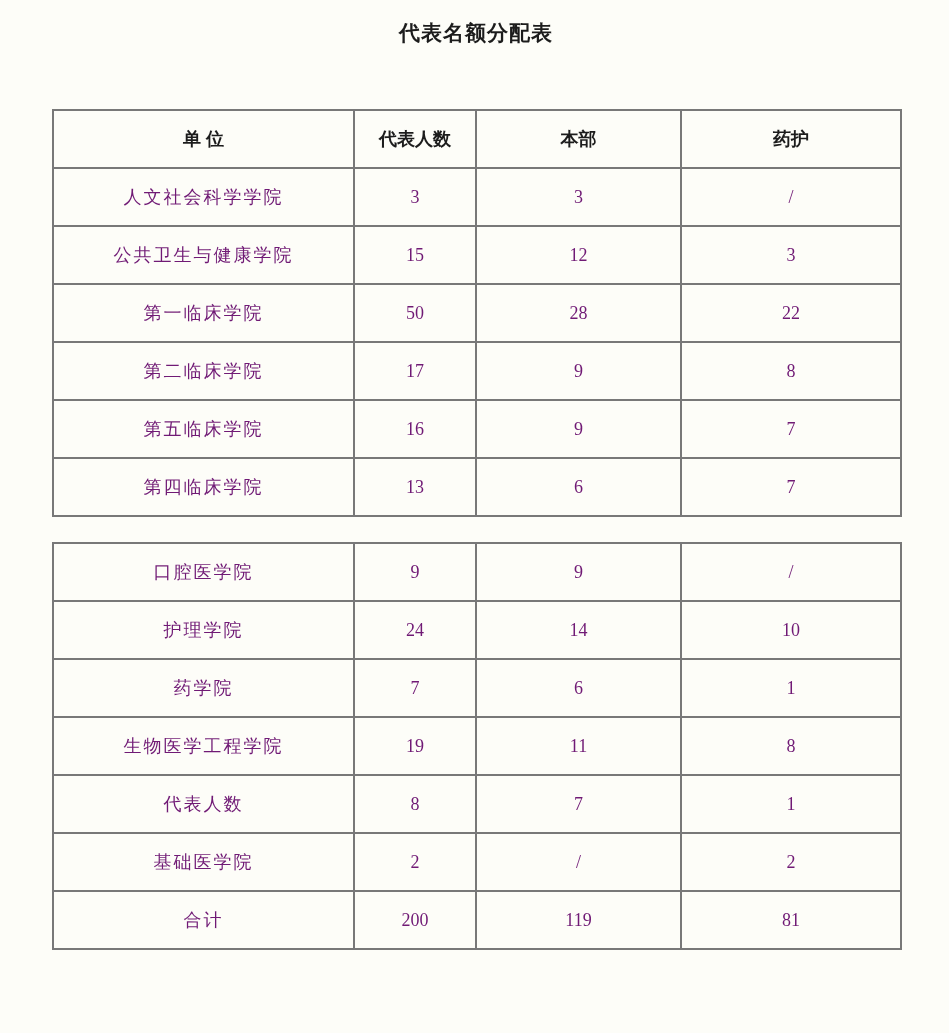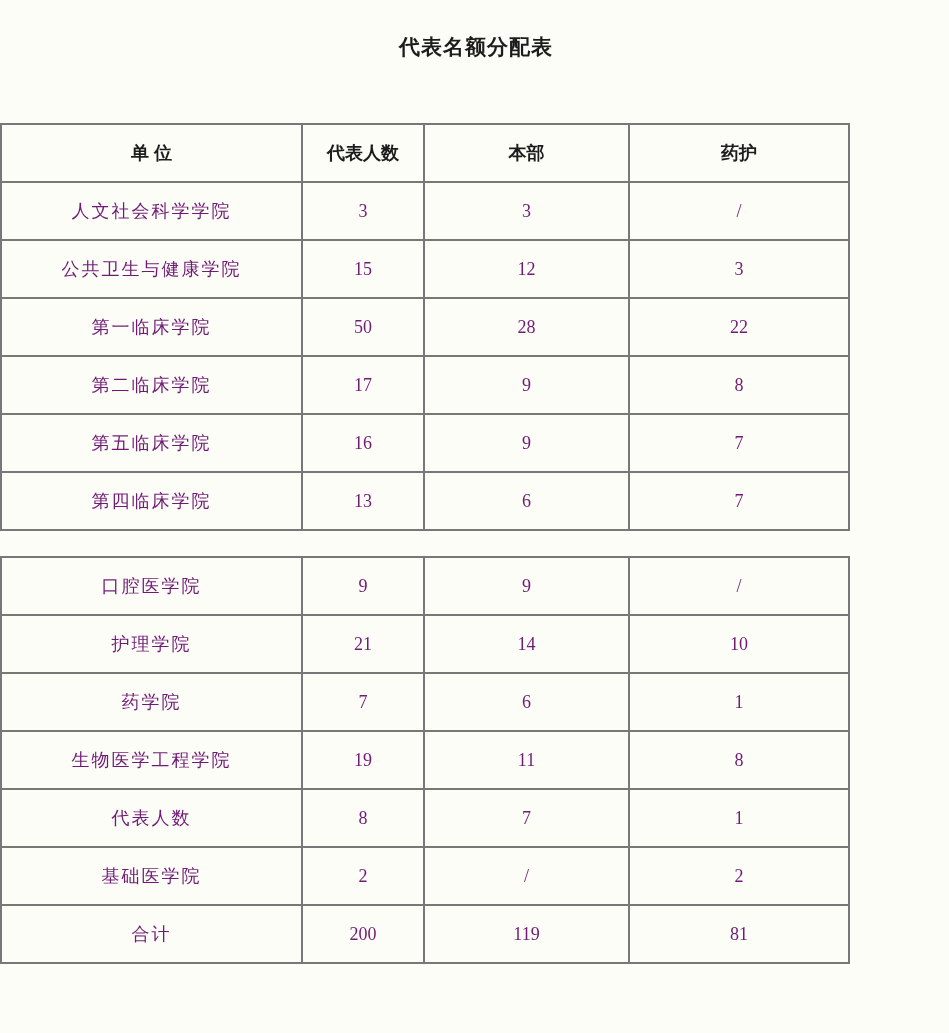--- a/index.html
+++ b/index.html
@@ -11,35 +11,36 @@
     height: 1033px;
     background: #fdfdf8;
     overflow: hidden;
   }
   .page {
     position: relative;
     width: 949px;
     height: 1033px;
   }
   .doc-title {
-    margin: 14px;
+    margin: 0;
     padding-top: 19px;
     width: 848px;
     margin-left: 52px;
     text-align: center;
     font-family: "Liberation Sans", "DejaVu Sans", sans-serif;
     font-weight: 700;
     font-size: 21px;
     color: #1c1c1c;
     letter-spacing: 1px;
   }
   table.quota-table {
     border-collapse: collapse;
     table-layout: fixed;
     width: 848px;
+    margin-left: 52px;
     background: transparent;
   }
   table.section-1 { margin-top: 62px; }
   table.section-2 { margin-top: 25px; }
   .quota-table, .quota-table th, .quota-table td {
     border: 2px solid #787878;
   }
   .quota-table th {
     height: 54px;
     font-family: "Liberation Sans", "DejaVu Sans", sans-serif;
@@ -137,21 +138,21 @@
     </colgroup>
     <tbody>
         <tr>
     <td class="unit-cell">口腔医学院</td>
     <td>9</td>
     <td>9</td>
     <td>/</td>
   </tr>
         <tr>
     <td class="unit-cell">护理学院</td>
-    <td>21</td>
+    <td>24</td>
     <td>14</td>
     <td>10</td>
   </tr>
         <tr>
     <td class="unit-cell">药学院</td>
     <td>7</td>
     <td>6</td>
     <td>1</td>
   </tr>
         <tr>

